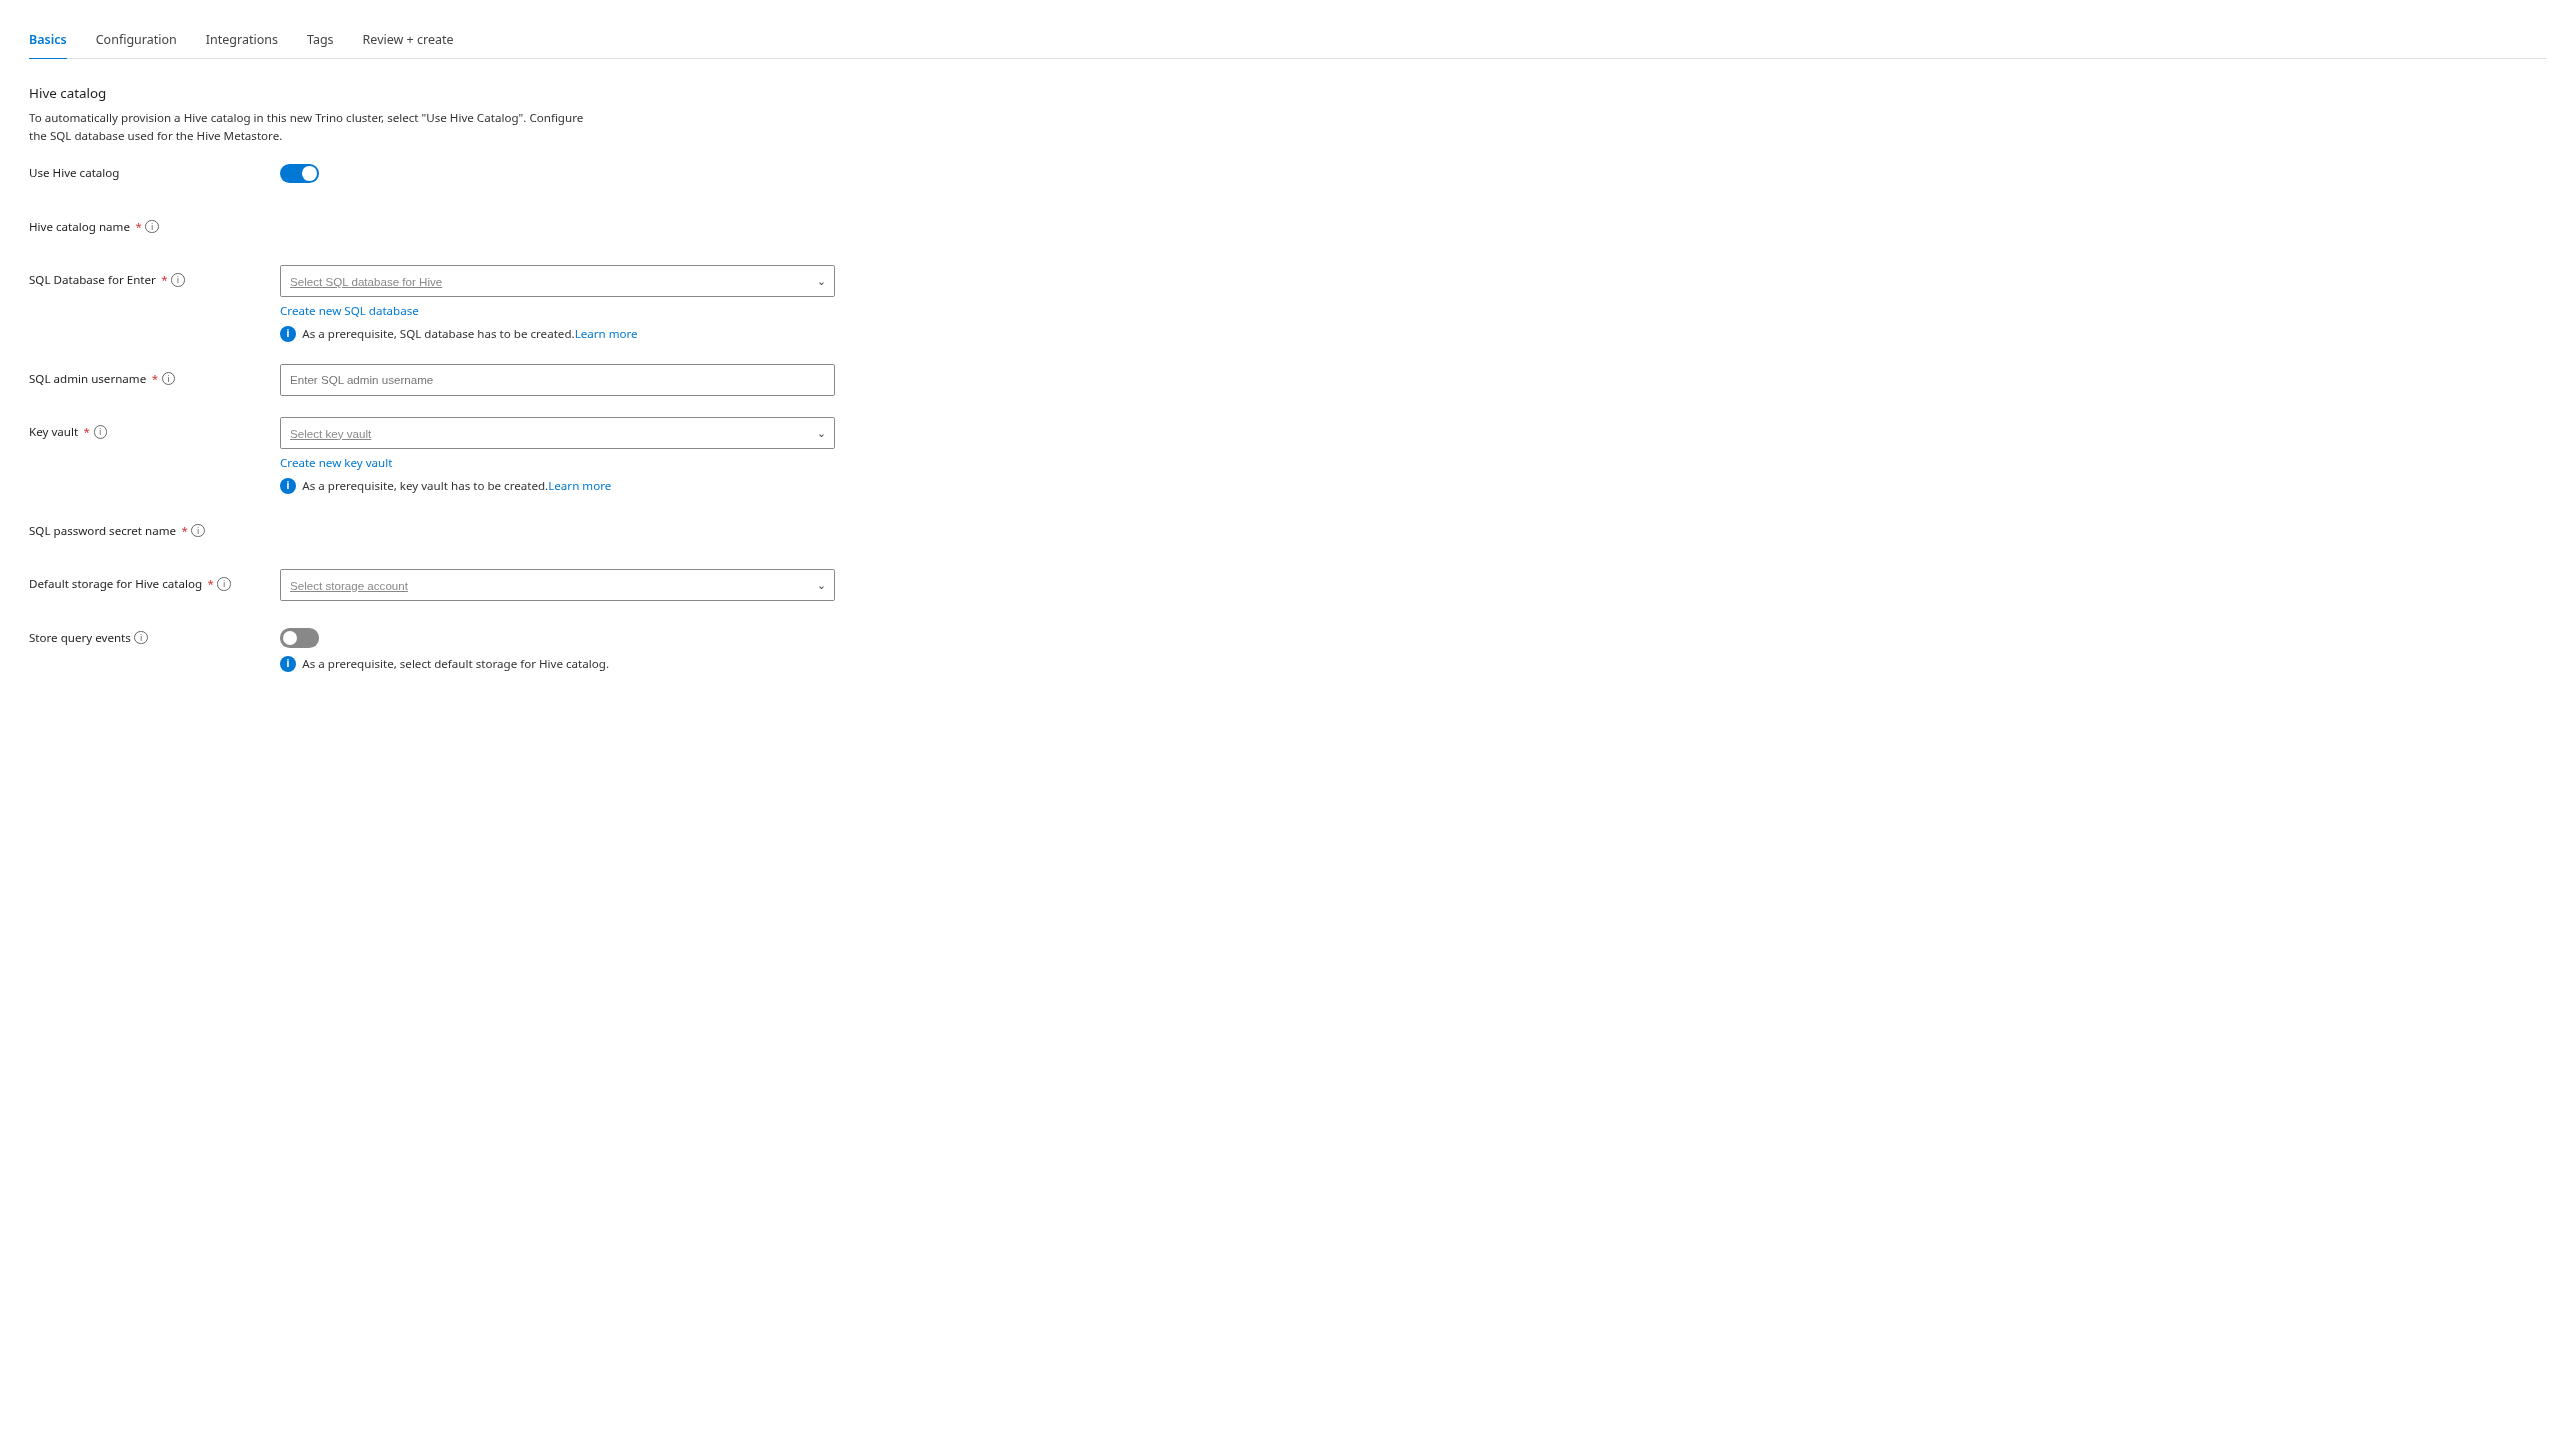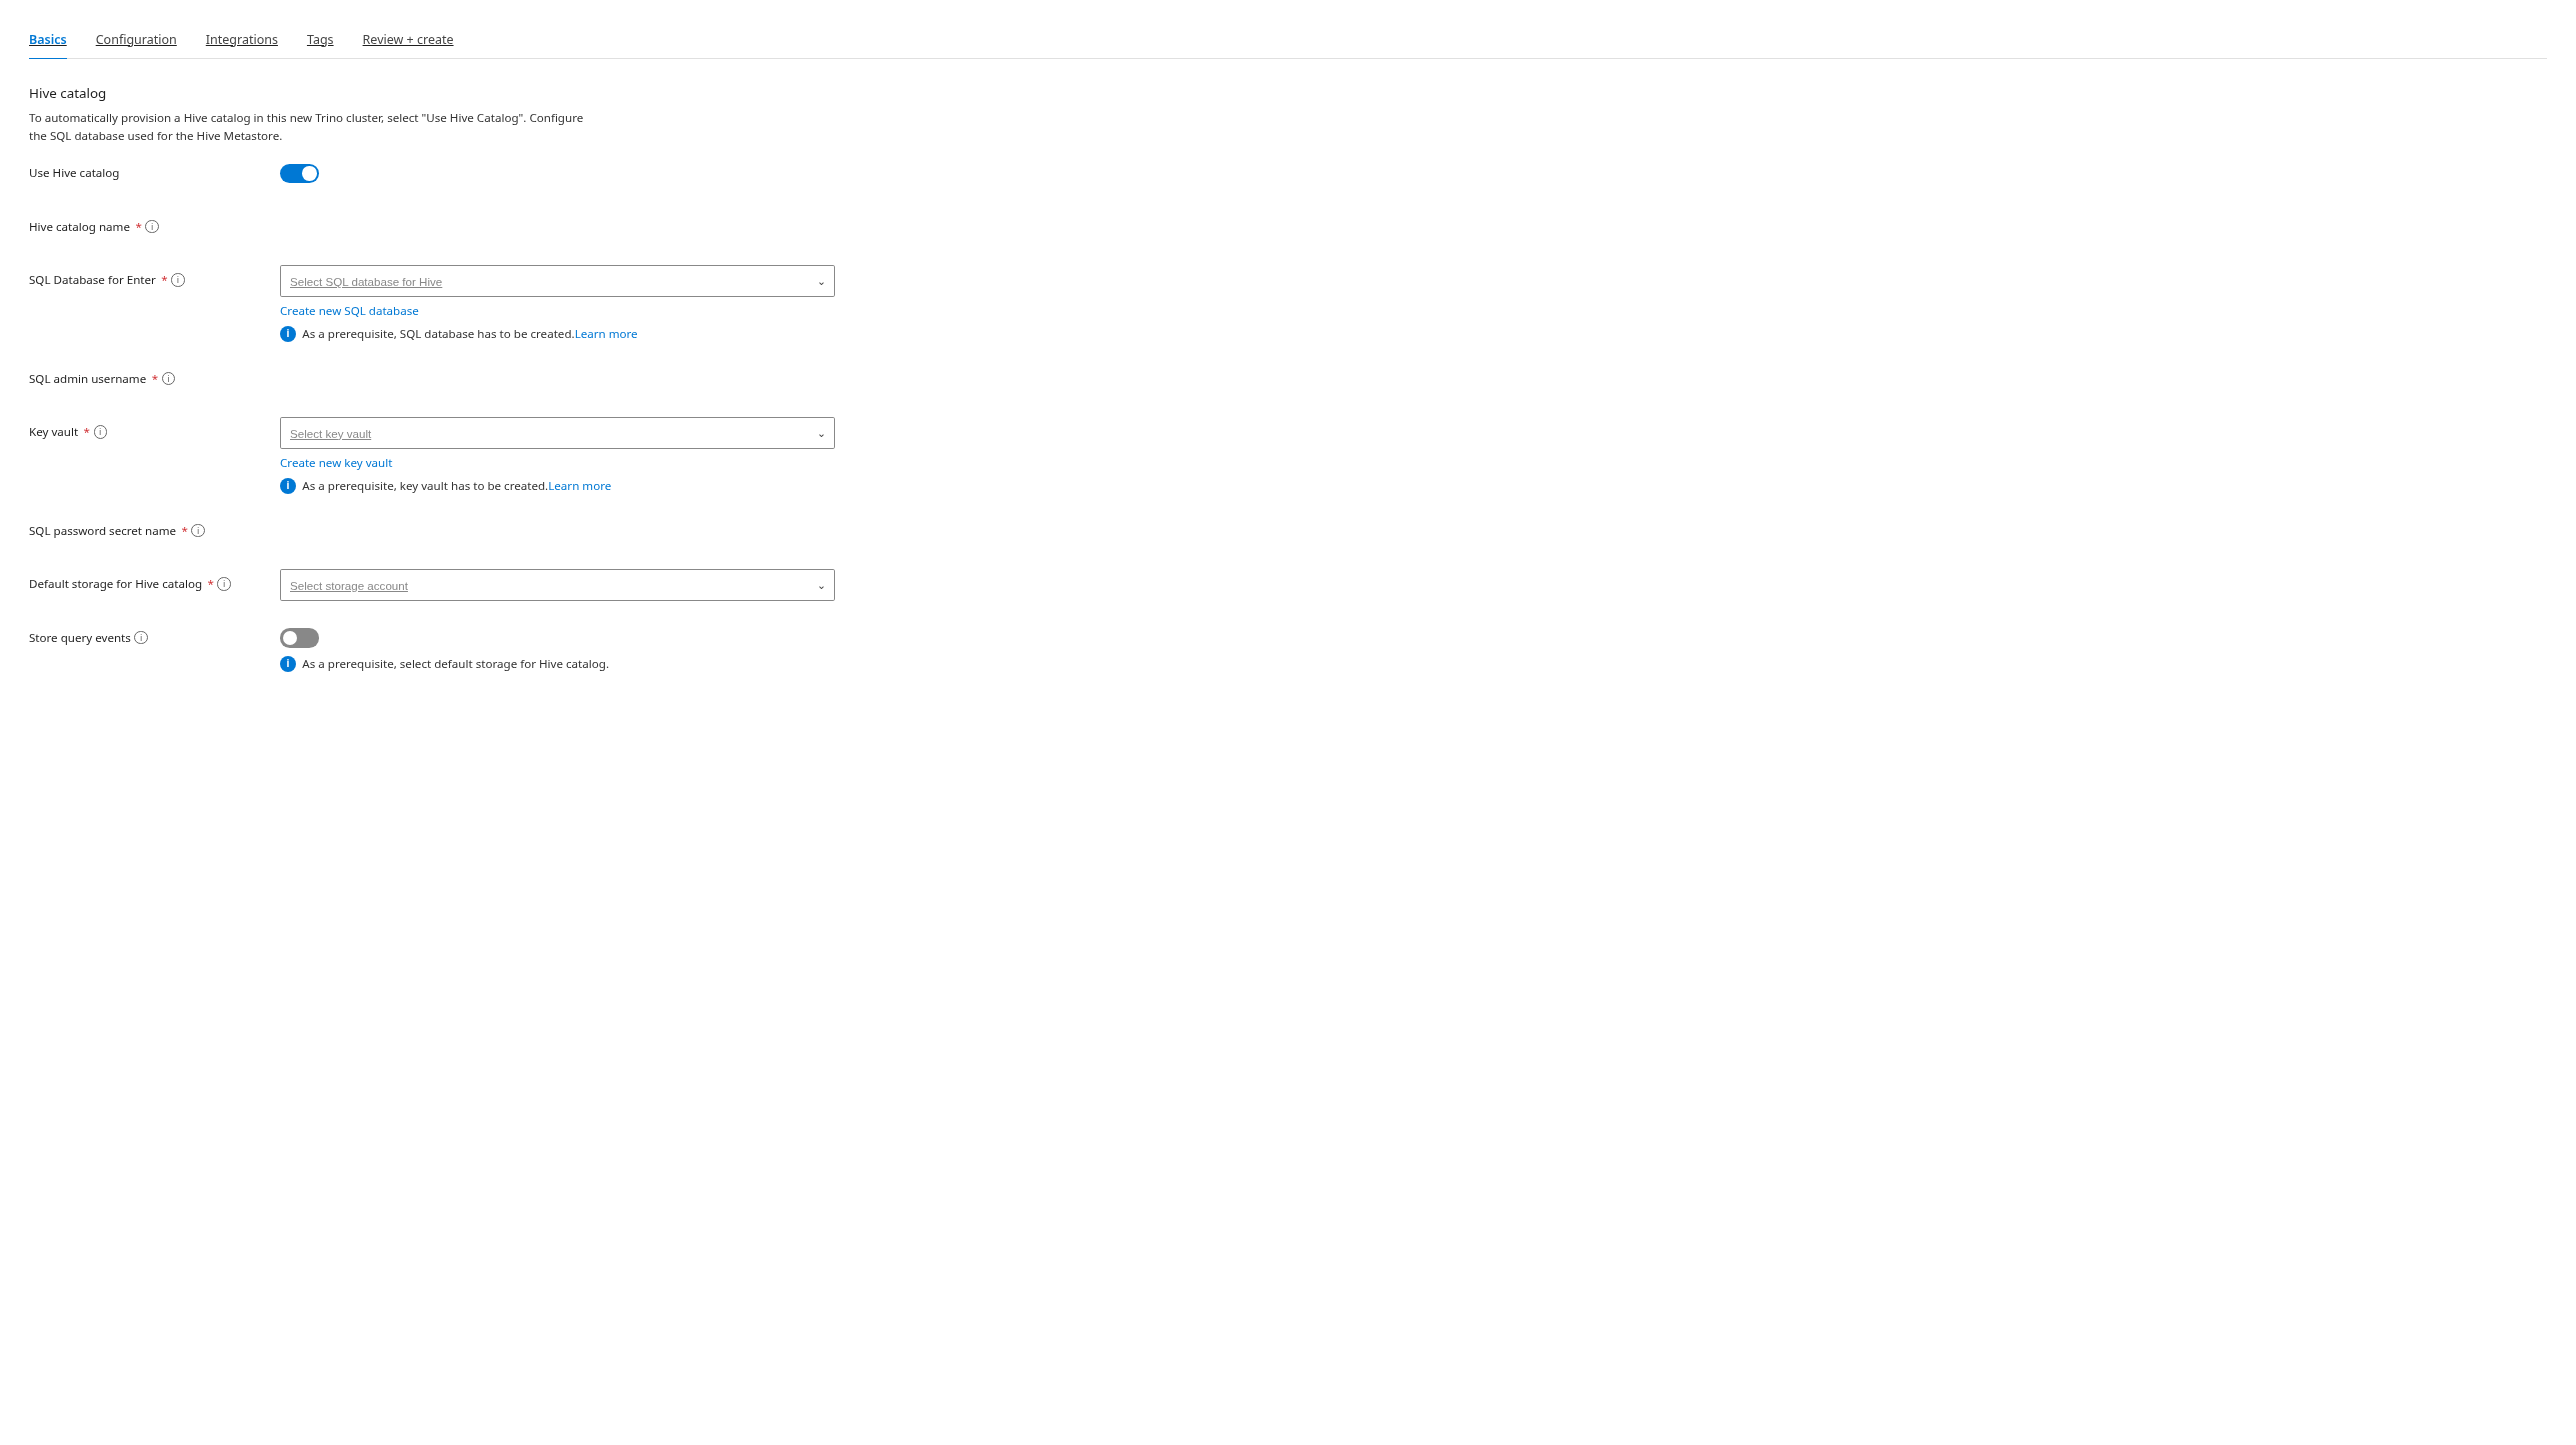--- a/index.html
+++ b/index.html
@@ -10,21 +10,20 @@
       background: #fff;
       padding: 21.5px 29px;
     }
 
     
     .tabs {
       display: flex;
       gap: 29px;
       border-bottom: 0.9px solid #e0e0e0;
       margin-bottom: 25px;
-      text-decoration: underline;
     }
     .tab {
       padding: 9px 0 10.7px;
       font-size: 12.5px;
       cursor: pointer;
       color: #444;
       border-bottom: 1.8px solid transparent;
       margin-bottom: -0.9px;
     }
     .tab.active {
@@ -269,20 +268,23 @@
     </div>
   </div>
 </div>
 
 <div class="form-row">
   <div class="form-label">
     <span>SQL admin username</span>
     <span class="required-star">*</span>
     <span class="info-icon">i</span>
   </div>
+  <div class="form-control">
+    <input type="text" class="text-input" placeholder="Enter SQL admin username" style="">
+  </div>
 </div>
 
 <div class="form-row">
   <div class="form-label">
     <span>Key vault</span>
     <span class="required-star">*</span>
     <span class="info-icon">i</span>
   </div>
   <div class="form-control">
     <div class="sub-controls">

